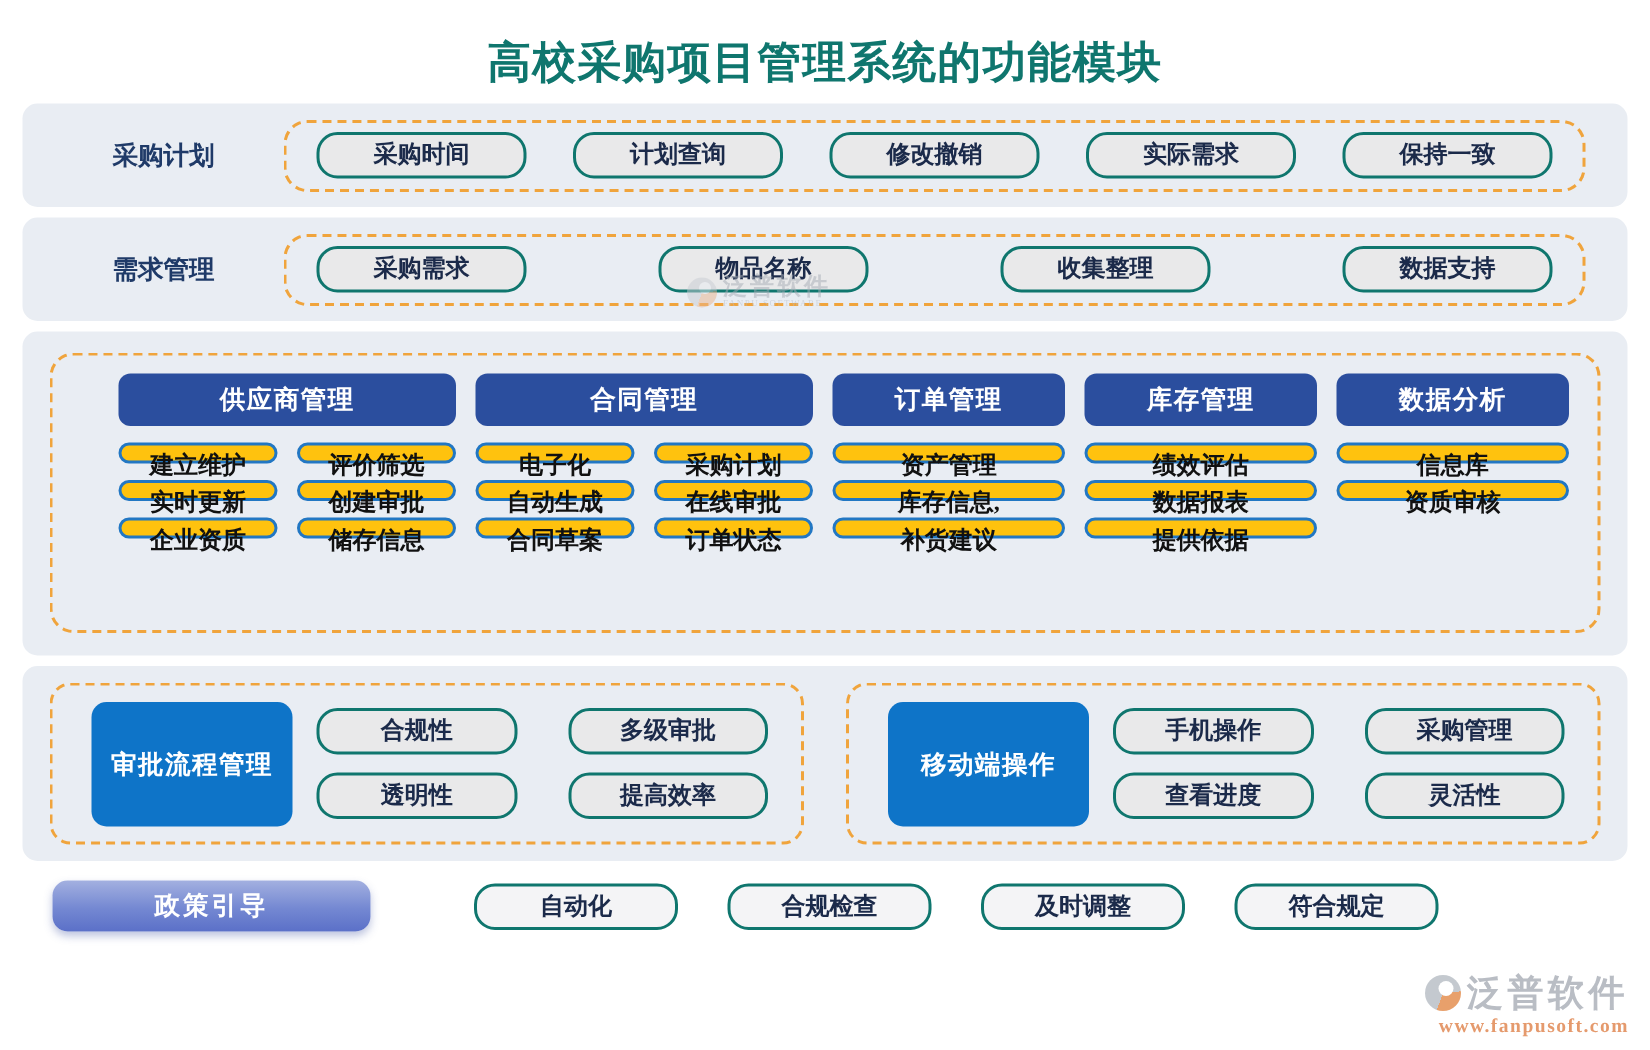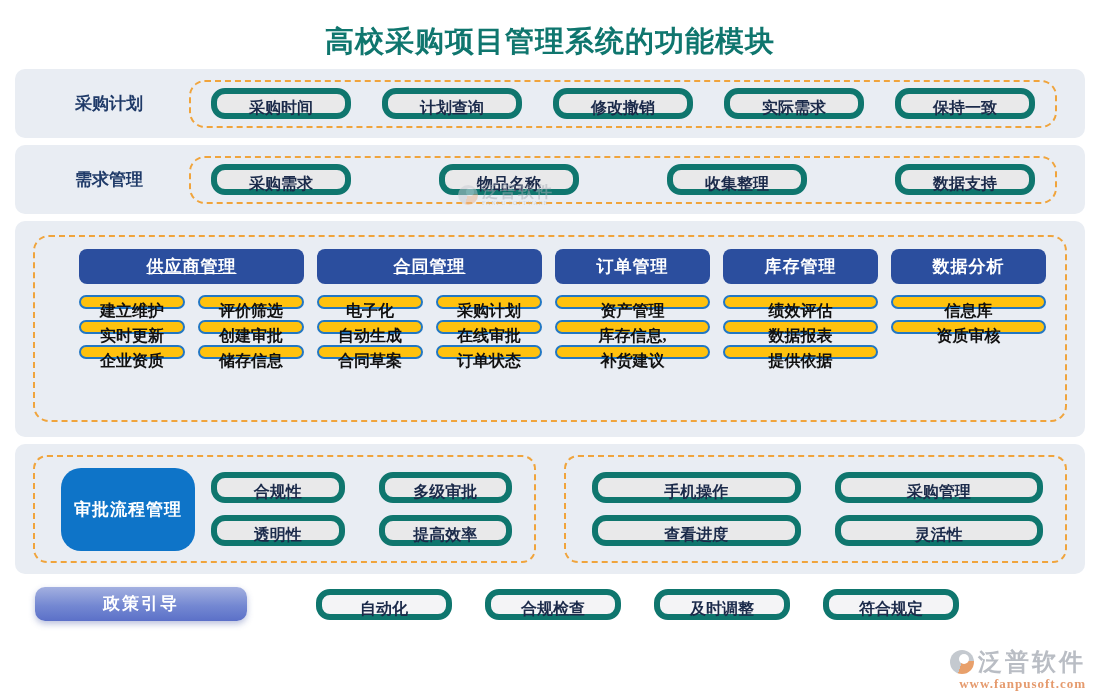--- a/index.html
+++ b/index.html
@@ -15,56 +15,56 @@
 
   
   .feature-band { height:69px; display:flex; align-items:center; }
   .band-label { width:132px; margin-left:28px; text-align:center; font-size:17px; font-weight:bold; color:#1f3a68; flex:0 0 auto; }
   .dashed-box {
     flex:1; margin:0 28px 0 14px; border:2px dashed #f0a43c; border-radius:16px;
     height:48px; display:flex; align-items:center; justify-content:space-between;
     padding:0 20px; box-sizing:border-box;
   }
   .btn {
-    box-sizing:border-box; border:6px solid #0f766e; border-radius:14px;
+    box-sizing:border-box; border:2px solid #0f766e; border-radius:14px;
     background:#e9e9ea; color:#1b2a4a; font-weight:bold; font-size:16px;
     text-align:center; cursor:default;
   }
   .btn-gray { width:140px; height:31px; line-height:27px; }
 
   
   .matrix-band { height:216px; box-sizing:border-box; padding:14px 18px 15px 18px; }
   .matrix-dashed {
     border:2px dashed #f0a43c; border-radius:16px; height:100%;
     box-sizing:border-box; padding:12px 0 0 44px;
   }
   .matrix-grid {
     display:grid;
     grid-template-columns:106px 106px 106px 106px 155px 155px 155px;
     column-gap:13px; row-gap:11px;
   }
   .module-header {
     border-radius:8px; background:#2b4e9e; color:#ffffff; font-weight:bold;
     font-size:17px; height:35px; line-height:35px; text-align:center; letter-spacing:1px;
   }
-  .span2 { grid-column:span 2;text-decoration:underline; }
+  .span2 { grid-column:span 2; }
   .btn-yellow {
     background:#ffc20e; border:2px solid #2277c3; border-radius:12px;
     height:14px; line-height:27px; color:#111111; font-size:16px; font-weight:bold;
     text-align:center; box-sizing:border-box;
   }
 
   
   .bottom-band { height:130px; display:flex; align-items:center; gap:28px; padding:0 18px; box-sizing:border-box; }
   .bottom-dashed {
     flex:1; border:2px dashed #f0a43c; border-radius:14px; height:108px;
     display:flex; align-items:center; box-sizing:border-box; padding:0 22px 0 26px; gap:16px;
   }
   .blue-box {
-    flex:0 0 134px; height:83px; background:#0e74c8; border-radius:20px;
+    flex:0 0 134px; height:83px; background:#0e74c8; border-radius:10px;
     color:#ffffff; font-weight:bold; font-size:17px;
     display:flex; align-items:center; justify-content:center; letter-spacing:1px;
   }
   .mini-grid { flex:1; display:grid; grid-template-columns:1fr 1fr; gap:12px 34px; }
   .btn-mini { height:31px; line-height:27px; width:auto; }
 
   
   .policy-row { display:flex; align-items:center; margin:13px 15px 0 35px; gap:33px; }
   .policy-pill {
     flex:0 0 212px; height:34px; line-height:34px; text-align:center; color:#ffffff;
@@ -166,20 +166,21 @@
   <div class="bottom-dashed">
     <div class="blue-box">审批流程管理</div>
     <div class="mini-grid">
       <div class="btn btn-mini">合规性</div>
       <div class="btn btn-mini">多级审批</div>
       <div class="btn btn-mini">透明性</div>
       <div class="btn btn-mini">提高效率</div>
     </div>
   </div>
   <div class="bottom-dashed">
+    <div class="blue-box">移动端操作</div>
     <div class="mini-grid">
       <div class="btn btn-mini">手机操作</div>
       <div class="btn btn-mini">采购管理</div>
       <div class="btn btn-mini">查看进度</div>
       <div class="btn btn-mini">灵活性</div>
     </div>
   </div>
 </div>
 
 <div class="policy-row">

